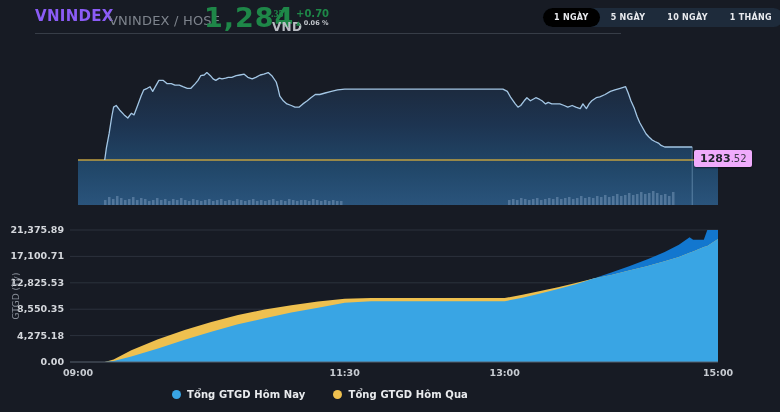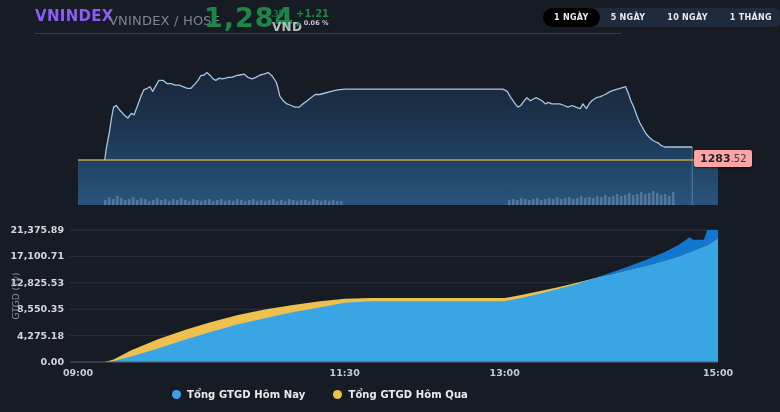--- a/index.html
+++ b/index.html
@@ -19,21 +19,21 @@
   #price-cur{left:272px;top:20px;font-size:12px;font-weight:bold;color:#b9bdc4;letter-spacing:.3px;}
   #price-chg{left:296px;top:8px;font-size:10px;font-weight:bold;color:#1e8748;}
   #price-pct-row{left:296px;top:19px;font-size:6.5px;font-weight:bold;color:#c2c6cc;display:flex;align-items:center;gap:3px;}
   #price-pct-row .tri{color:#1e8748;font-size:6px;line-height:1;}
   
   #range-group{left:543px;top:8px;height:19px;display:flex;background:#1e2b3b;border-radius:10px;align-items:stretch;}
   .range-btn{padding:0 11px;font-size:8px;font-weight:bold;color:#e8eaee;line-height:19px;
     border-radius:10px;letter-spacing:.3px;cursor:pointer;white-space:nowrap;}
   .range-btn.active{background:#000000;}
   
-  #ref-badge{left:694px;top:150px;background:#fca5a5;border-radius:2px;padding:2px 5px 2px 6px;
+  #ref-badge{left:694px;top:150px;background:#f0abfc;border-radius:2px;padding:2px 5px 2px 6px;
     color:#20242c;display:flex;align-items:baseline;box-shadow:0 1px 2px rgba(0,0,0,.5);}
   #ref-badge .big{font-size:11px;font-weight:bold;}
   #ref-badge .small{font-size:10px;font-weight:normal;opacity:.85;}
   
   #legend{left:0;top:389px;width:640px;display:flex;justify-content:center;gap:28px;}
   .legend-item{display:flex;align-items:center;gap:6px;cursor:pointer;}
   .legend-dot{width:9px;height:9px;border-radius:50%;}
   .legend-label{font-size:10px;font-weight:bold;color:#e9ebee;letter-spacing:.1px;}
   svg{position:absolute;left:0;top:0;}
   text{font-family:"DejaVu Sans","Liberation Sans",sans-serif;}
@@ -43,21 +43,21 @@
 
 <div id="stage">
 
   <div class="abs" id="title">VNINDEX</div>
   <div class="abs" id="subtitle">VNINDEX / HOSE</div>
   <div class="abs" id="hdr-divider"></div>
 
   <div class="abs" id="price-int">1,284</div>
   <div class="abs" id="price-dec">.35</div>
   <div class="abs" id="price-cur">VND</div>
-  <div class="abs" id="price-chg">+1.21</div>
+  <div class="abs" id="price-chg">+0.70</div>
   <div class="abs" id="price-pct-row">
     <span class="tri">▲</span>
     <span>0.06 %</span>
   </div>
 
   <div class="abs" id="range-group">
       <div class="range-btn active">1 NGÀY</div>
       <div class="range-btn">5 NGÀY</div>
       <div class="range-btn">10 NGÀY</div>
       <div class="range-btn">1 THÁNG</div>

